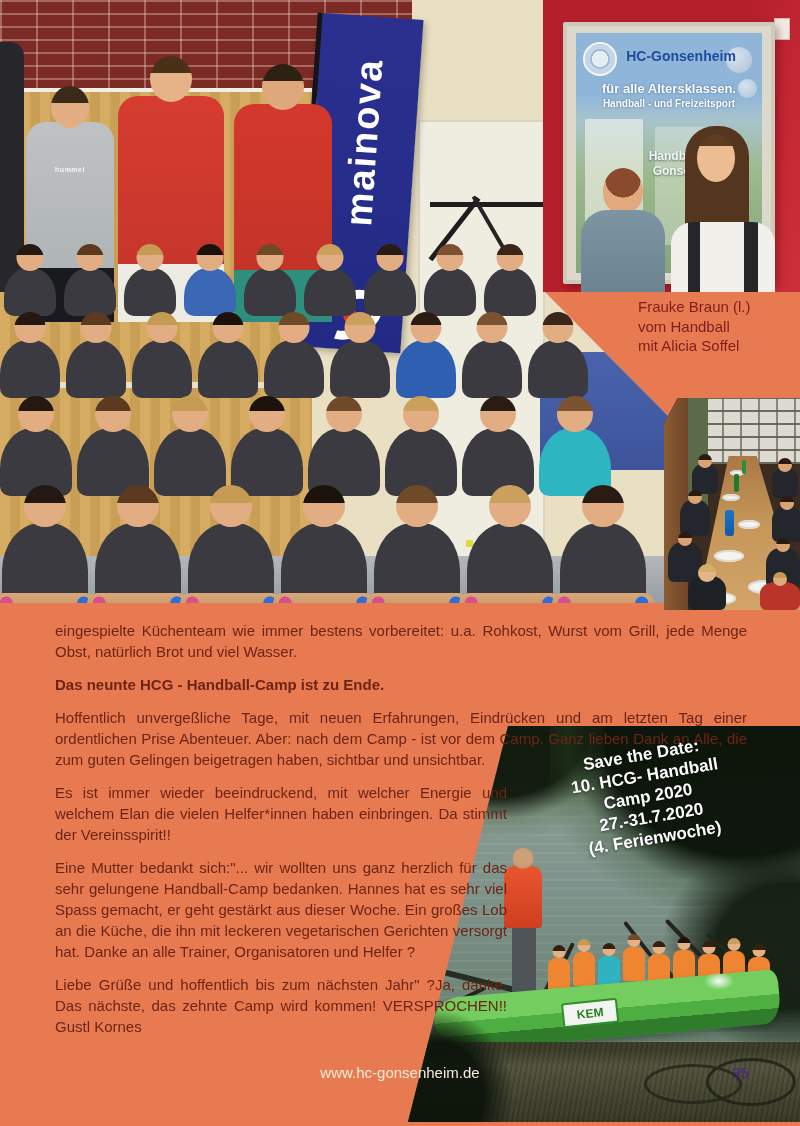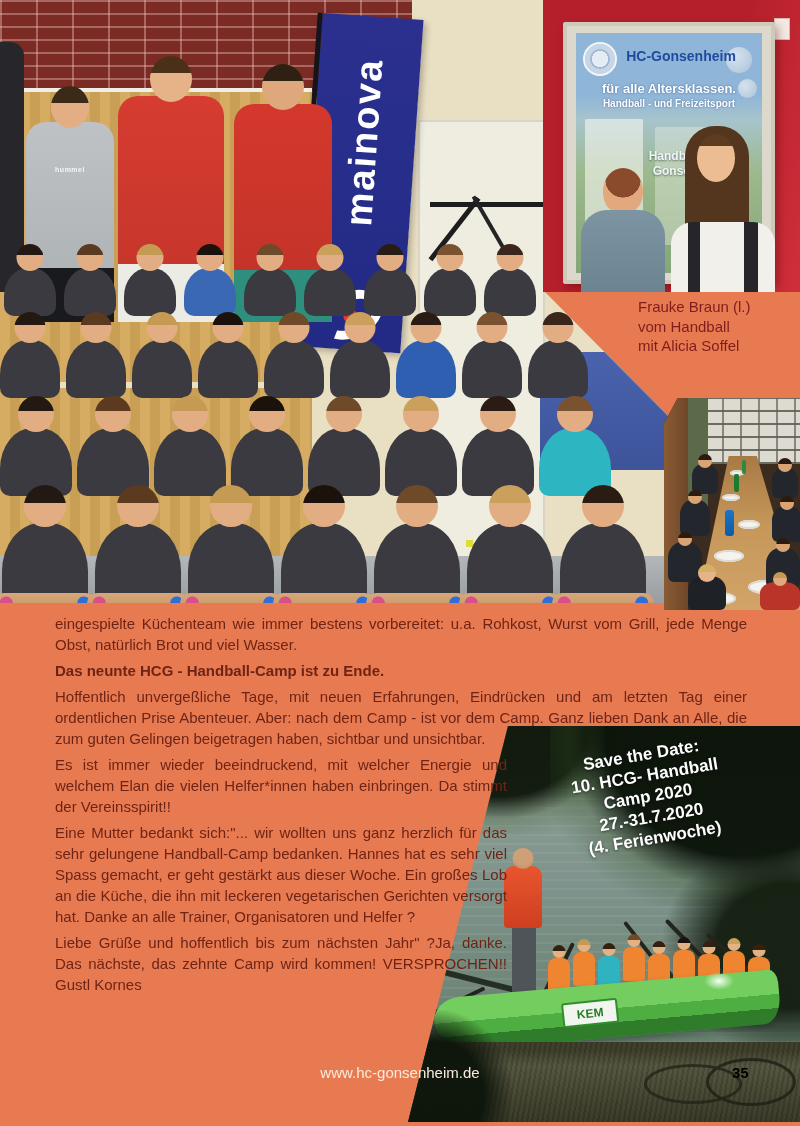--- a/index.html
+++ b/index.html
@@ -223,29 +223,29 @@
 
   
   .savedate { left:498px; top:744px; width:300px; z-index:6; transform:rotate(-9.5deg);
     text-align:center; color:#fff; font-weight:bold; font-size:17px; line-height:21px;
     text-shadow:0 1px 3px rgba(0,0,0,.5); }
   .savedate span { position:static; display:block; }
 
   
   .textcol { left:55px; top:608px; width:692px; z-index:2;
     color:#6E2415; font-size:15px; line-height:21px; }
-  .textcol p { position:static; text-align:justify; margin:5px 0 5px 0; }
+  .textcol p { position:static; text-align:justify; margin:12px 0 5px 0; }
   .textcol p.narrow { width:452px; }
   .textcol p.bold { font-weight:bold; }
   .textcol p.quote { font-style:italic; font-weight:600; width:450px; }
 
   
   .site { left:400px; top:1064px; transform:translateX(-50%); z-index:7;
     color:#f8ebdc; font-size:15px; }
-  .pageno { left:732px; top:1064px; z-index:7; color:#000000; font-size:15px;font-weight:bold; }
+  .pageno { left:732px; top:1064px; z-index:7; color:#4c1d95; font-size:15px; }
 </style>
 </head>
 <body>
 
 <div class="page">
 
   <div class="ph-group">
     <div class="wall-cream"></div>
     <div class="wall-brick"></div>
     <div class="wall-wood"></div>

